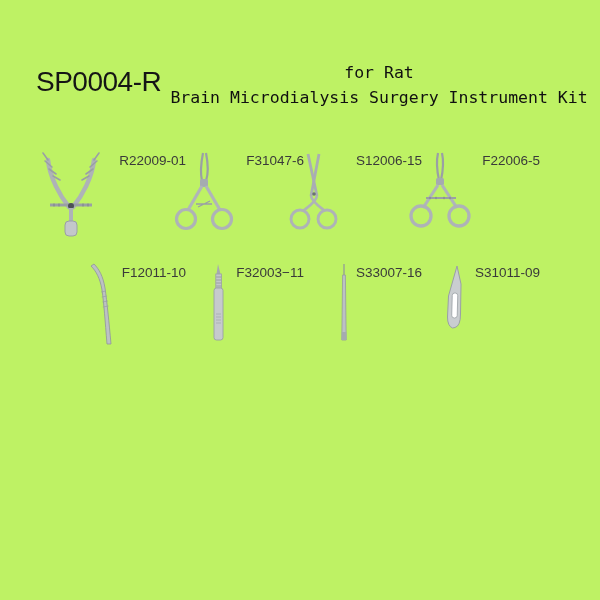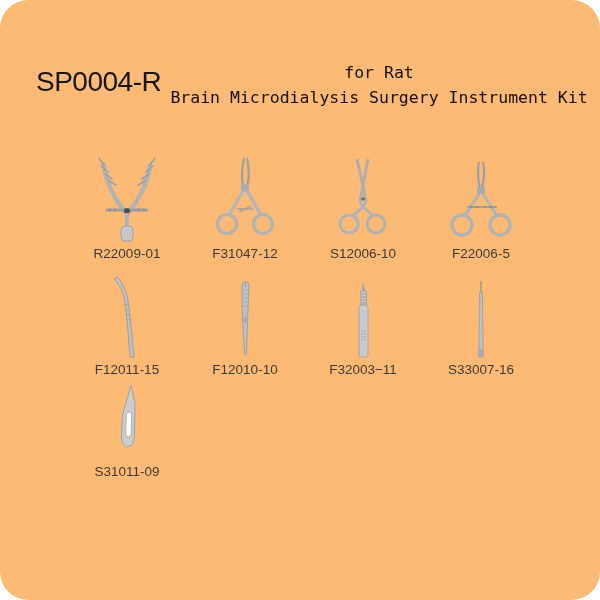--- a/index.html
+++ b/index.html
@@ -1,30 +1,30 @@
 <!DOCTYPE html>
 <html><head>
 <meta charset="utf-8">
 <style>
   html,body{margin:0;padding:0;}
   body{width:600px;height:600px;background:#ffffff;overflow:hidden;
        font-family:"Liberation Sans",sans-serif;}
-  .page{position:relative;width:600px;height:600px;background:#fdba74;border-radius:28px;}
+  .page{position:relative;width:600px;height:600px;background:#bef264;}
 
   .code{position:absolute;left:36px;top:66px;
         font-family:"Liberation Sans",sans-serif;font-size:28px;
         letter-spacing:-0.5px;color:#151515;}
   .title{position:absolute;left:160px;top:60px;width:438px;text-align:center;
          font-family:"DejaVu Sans Mono",monospace;font-size:16.5px;
          line-height:25px;color:#101010;white-space:nowrap;}
 
   .grid{position:absolute;left:68px;top:150px;display:grid;
         grid-template-columns:repeat(4,118px);
         grid-template-rows:112px 116px 102px 92px;}
-  .cell{display:flex;flex-direction:column;align-items:center;
+  .cell{display:flex;flex-direction:row;align-items:flex-start;
         justify-content:flex-end;padding-bottom:1px;}
   .icon{display:block;line-height:0;}
   .label{font-family:"Liberation Sans",sans-serif;font-size:13.5px;
          color:#3a3a3a;margin-top:3px;white-space:nowrap;}
 </style>
 </head>
 <body>
 
 <div class="page">
 
@@ -63,36 +63,36 @@
           <path d="M41,3 C39,13 38,22 40,31" stroke="#9aa0a5" stroke-width="2.2" fill="none"></path>
           <path d="M44,3 C46,13 47,22 44,31" stroke="#9aa0a5" stroke-width="2.2" fill="none"></path>
           <rect x="38" y="29" width="8" height="8" rx="1.5" fill="#a5abb0"></rect>
           <path d="M40,36 L26,60" stroke="#b0b5b9" stroke-width="3.2" fill="none"></path>
           <path d="M44,36 L58,60" stroke="#b0b5b9" stroke-width="3.2" fill="none"></path>
           <path d="M34,54 L50,54 M36,57 L48,51" stroke="#9aa0a5" stroke-width="1.3" fill="none"></path>
           <circle cx="24" cy="69" r="9.5" stroke="#aeb3b7" stroke-width="3.2" fill="none"></circle>
           <circle cx="60" cy="69" r="9.5" stroke="#aeb3b7" stroke-width="3.2" fill="none"></circle>
         </svg>
       </span>
-      <div class="label">F31047-12</div>
+      <div class="label">F31047-6</div>
     </div>
 
     <div class="cell">
       <span class="icon">
         <svg width="84" height="88" viewBox="0 0 84 88">
           <path d="M36,4 L45,46" stroke="#a9aeb3" stroke-width="2.8" fill="none"></path>
           <path d="M47,4 L39,46" stroke="#a9aeb3" stroke-width="2.8" fill="none"></path>
           <circle cx="42" cy="44" r="1.8" fill="#6a7075"></circle>
           <path d="M45,46 C44,52 36,57 31,61" stroke="#aeb3b7" stroke-width="2.6" fill="none"></path>
           <path d="M39,46 C40,52 48,57 53,61" stroke="#aeb3b7" stroke-width="2.6" fill="none"></path>
           <circle cx="28" cy="69" r="9" stroke="#aeb3b7" stroke-width="2.9" fill="none"></circle>
           <circle cx="55" cy="69" r="9" stroke="#aeb3b7" stroke-width="2.9" fill="none"></circle>
         </svg>
       </span>
-      <div class="label">S12006-10</div>
+      <div class="label">S12006-15</div>
     </div>
 
 
 
 
     <div class="cell">
       <span class="icon">
         <svg width="84" height="84" viewBox="0 0 84 84">
           <path d="M40,3 C38,12 39,21 41,30" stroke="#9aa0a5" stroke-width="2.2" fill="none"></path>
           <path d="M44,3 C46,12 45,21 43,30" stroke="#9aa0a5" stroke-width="2.2" fill="none"></path>
@@ -108,34 +108,23 @@
       <div class="label">F22006-5</div>
     </div>
 
     <div class="cell">
       <span class="icon">
         <svg width="36" height="84" viewBox="0 0 36 84">
           <path d="M21,82 C19,58 18,42 16,28 C14,16 10,9 5,4 L8,2 C13,7 17,14 19,26 C21,40 23,60 25,82 Z" fill="#bcc1c5" stroke="#8f959a" stroke-width="0.8"></path>
           <path d="M15,30 l5,-1 M15.7,35 l5.4,-1 M16.3,40 l5.6,-1 M16.8,45 l5.8,-1" stroke="#9aa0a5" stroke-width="0.7"></path>
         </svg>
       </span>
-      <div class="label">F12011-15</div>
+      <div class="label">F12011-10</div>
     </div>
 
-    <div class="cell">
-      <span class="icon">
-        <svg width="36" height="80" viewBox="0 0 36 80">
-          <path d="M16,3 L21,3 L22,7 L21,30 L19.5,75 Q18.5,78 17.5,75 L15,30 L15,7 Z" fill="#bcc1c5" stroke="#8f959a" stroke-width="0.8"></path>
-          <path d="M18.5,3 v5" stroke="#8f959a" stroke-width="0.8"></path>
-          <path d="M15.4,11 h6.4 M15.3,15 h6.5 M15.2,19 h6.6 M15.1,23 h6.7 M15.1,27 h6.7" stroke="#a5abb0" stroke-width="0.8"></path>
-          <rect x="16.2" y="38" width="4.6" height="6" fill="#a9aeb3"></rect>
-        </svg>
-      </span>
-      <div class="label">F12010-10</div>
-    </div>
 
     <div class="cell">
       <span class="icon">
         <svg width="36" height="80" viewBox="0 0 36 80">
           <path d="M18,2 L20.5,12 L16.5,12 Z" fill="#a5abb0"></path>
           <rect x="15.8" y="12" width="5.6" height="14" fill="#c3c7ca" stroke="#9aa0a5" stroke-width="0.8"></rect>
           <path d="M16.2,15 h5 M16.2,18 h5 M16.2,21 h5 M16.2,24 h5" stroke="#8f959a" stroke-width="0.8"></path>
           <rect x="14" y="26" width="9" height="52" rx="2.5" fill="#c6cacd" stroke="#9aa0a5" stroke-width="0.9"></rect>
           <path d="M16,52 h5 M16,55 h5 M16,58 h5 M16,61 h5" stroke="#a5abb0" stroke-width="0.8"></path>
         </svg>

